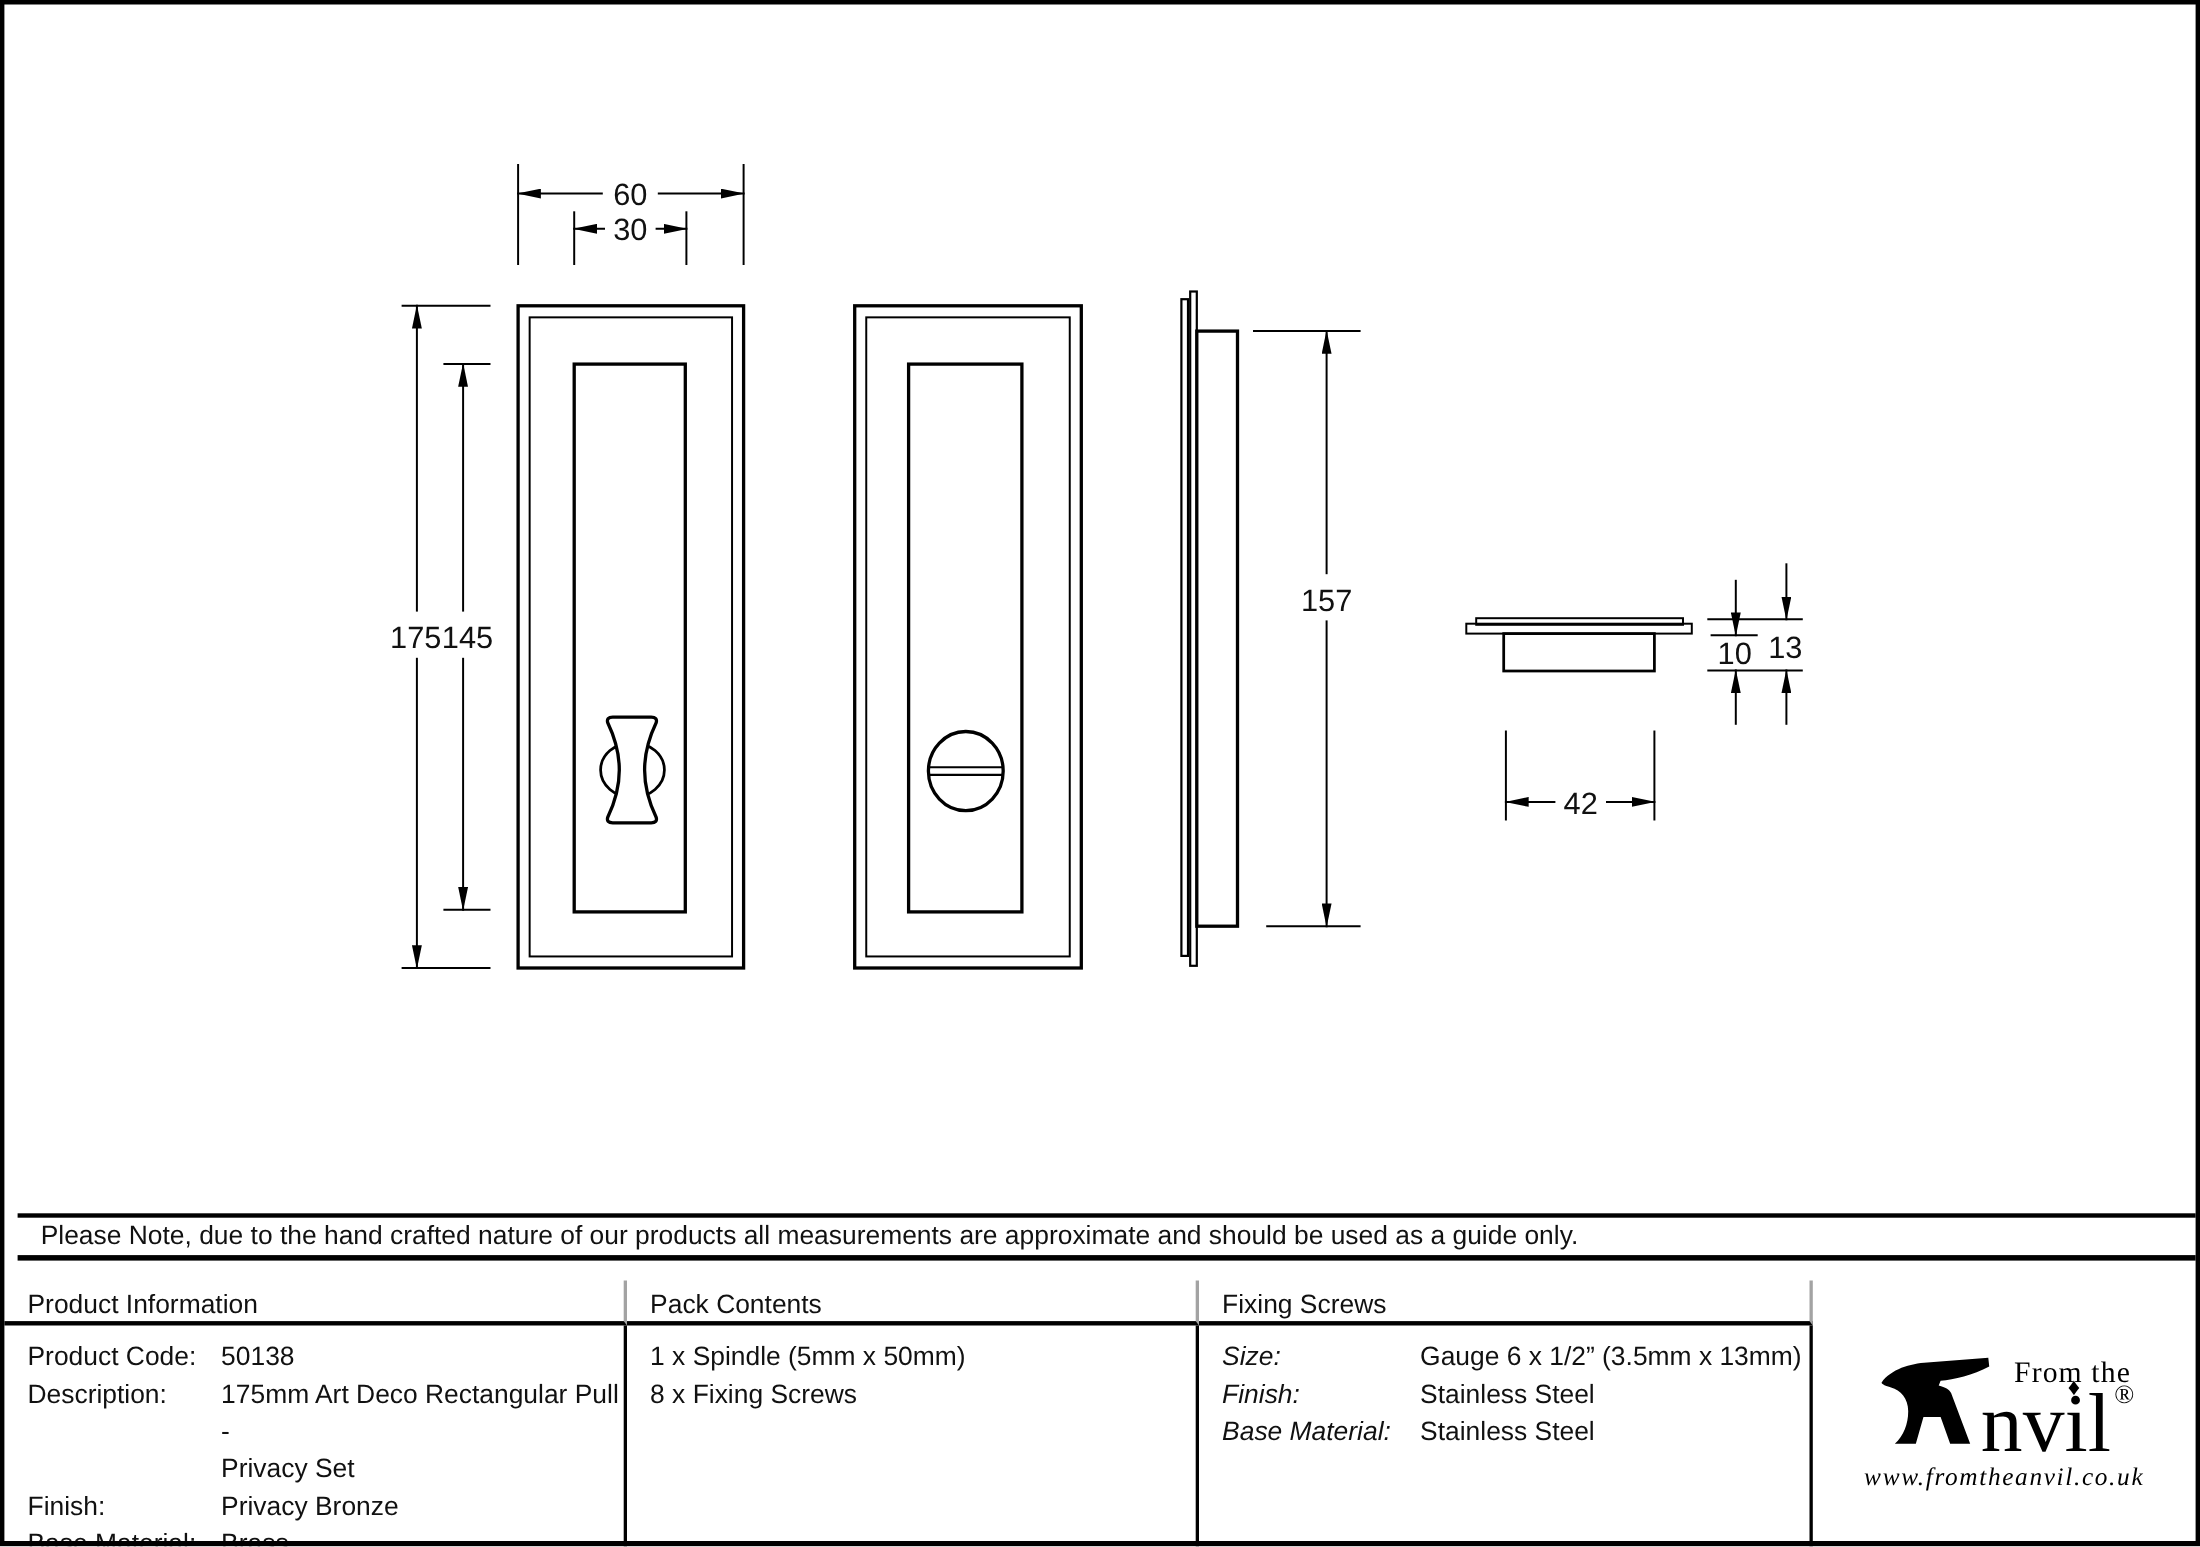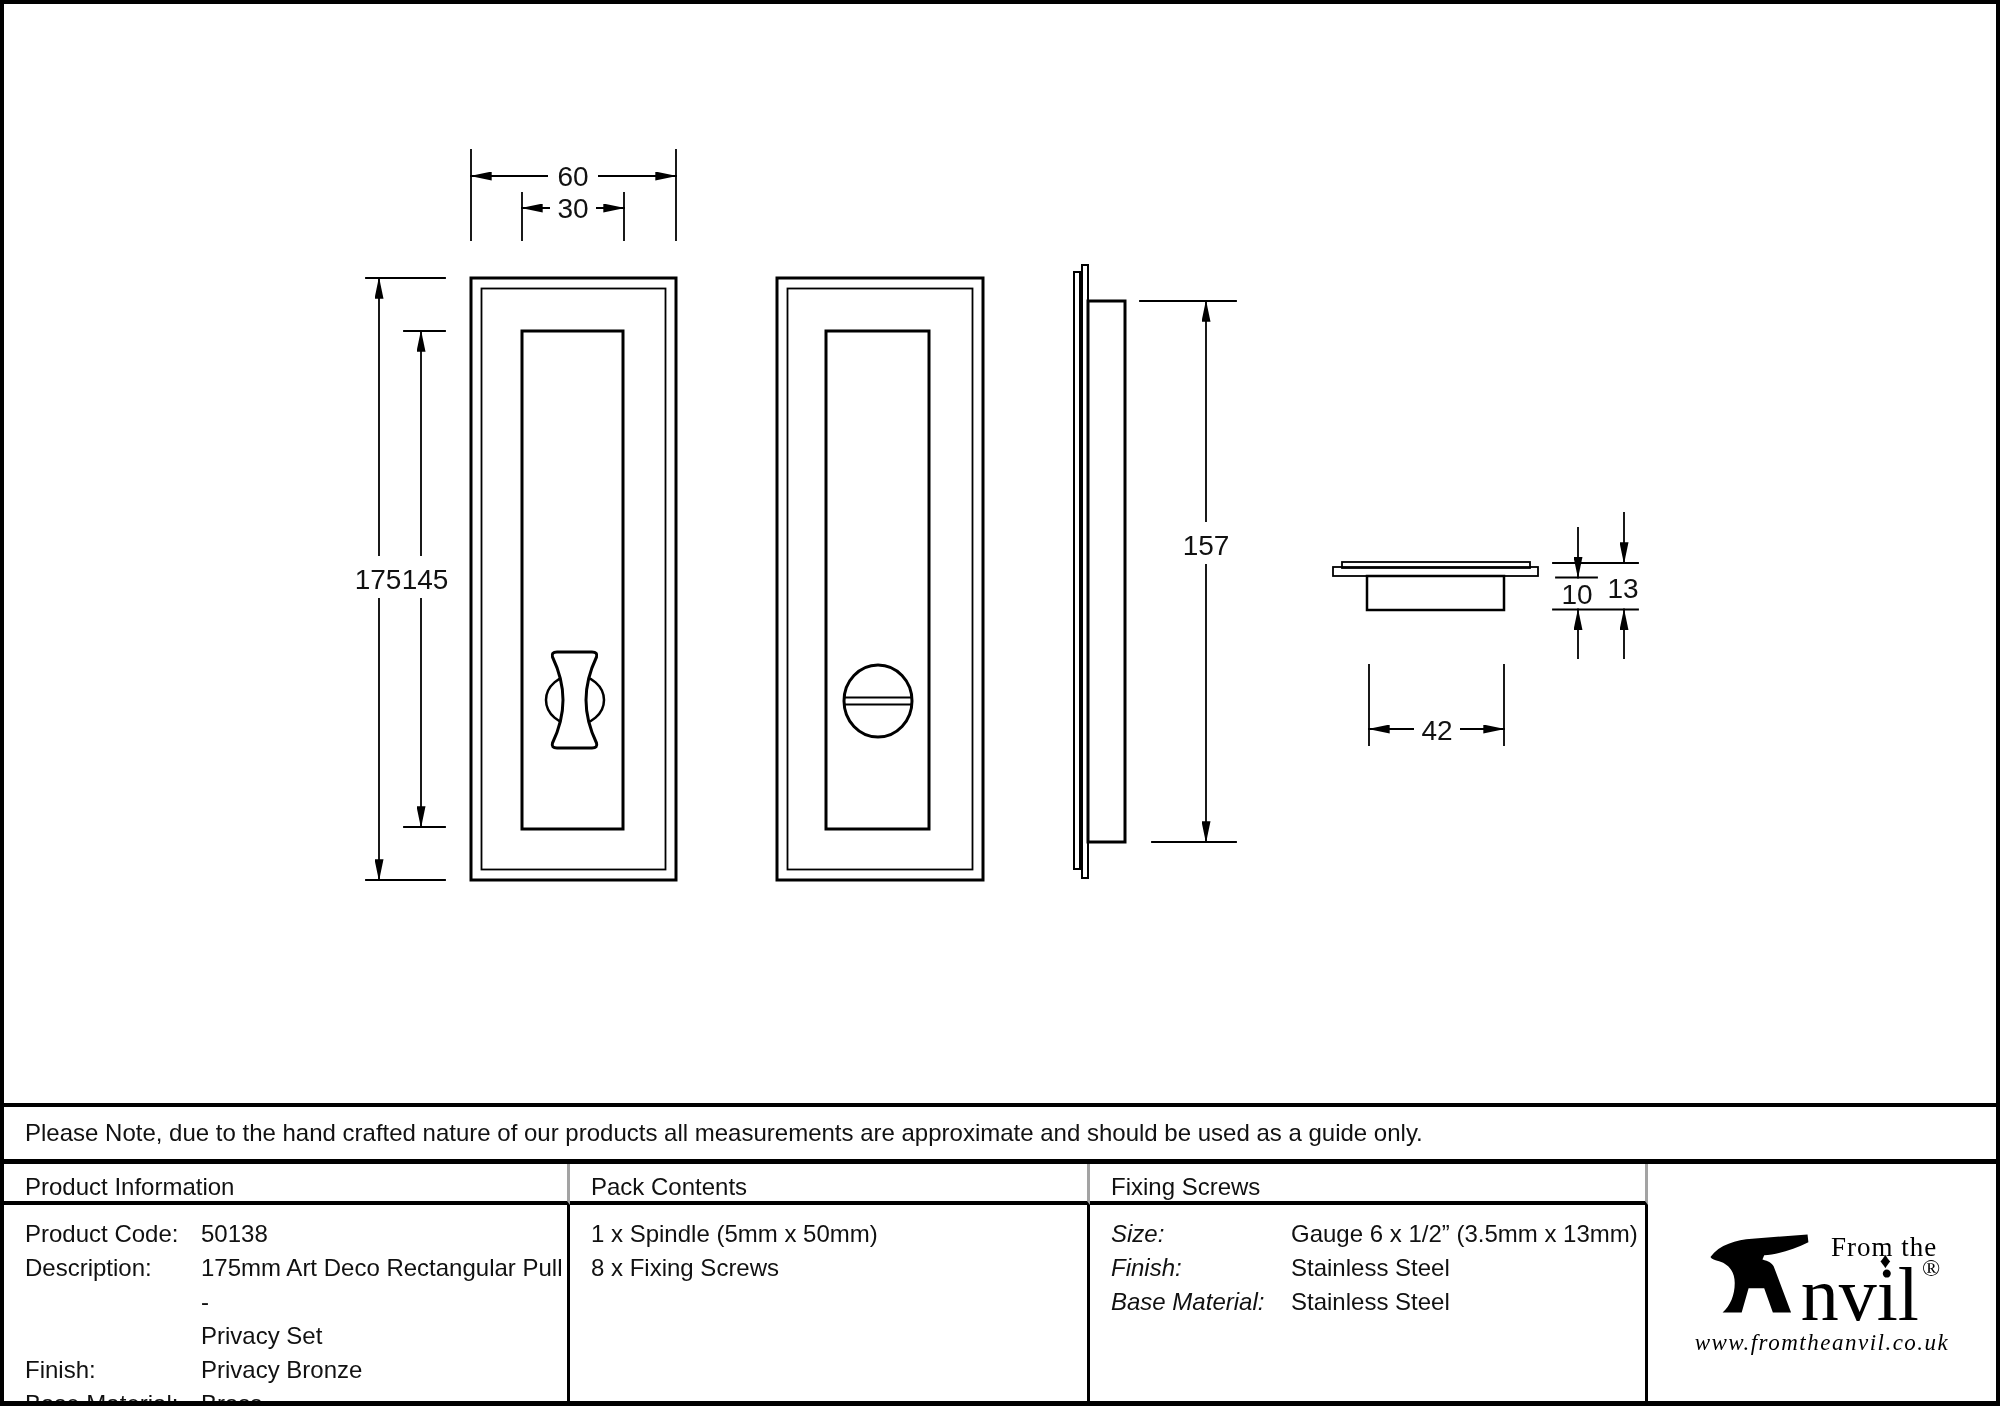--- a/index.html
+++ b/index.html
@@ -17,21 +17,21 @@
     border:4px solid #000;
     border-bottom-width:5px;
     pointer-events:none;
     z-index:5;
   }
   svg text{font-family:"Liberation Sans",sans-serif;}
   .dimtxt{font-size:28px;fill:#111;text-anchor:middle;}
 
   
   .note-row{
-    position:absolute;left:4px;right:4px;top:1103px;height:61px;
+    position:absolute;left:16px;right:4px;top:1103px;height:43px;
     border-top:4px solid #000;border-bottom:5px solid #000;
     display:flex;align-items:center;padding-left:21px;
     font-size:24px;
   }
 
   
   .bottom-table{
     position:absolute;left:4px;right:4px;top:1164px;bottom:5px;
     display:grid;
     grid-template-columns:566px 520px 558px 1fr;

